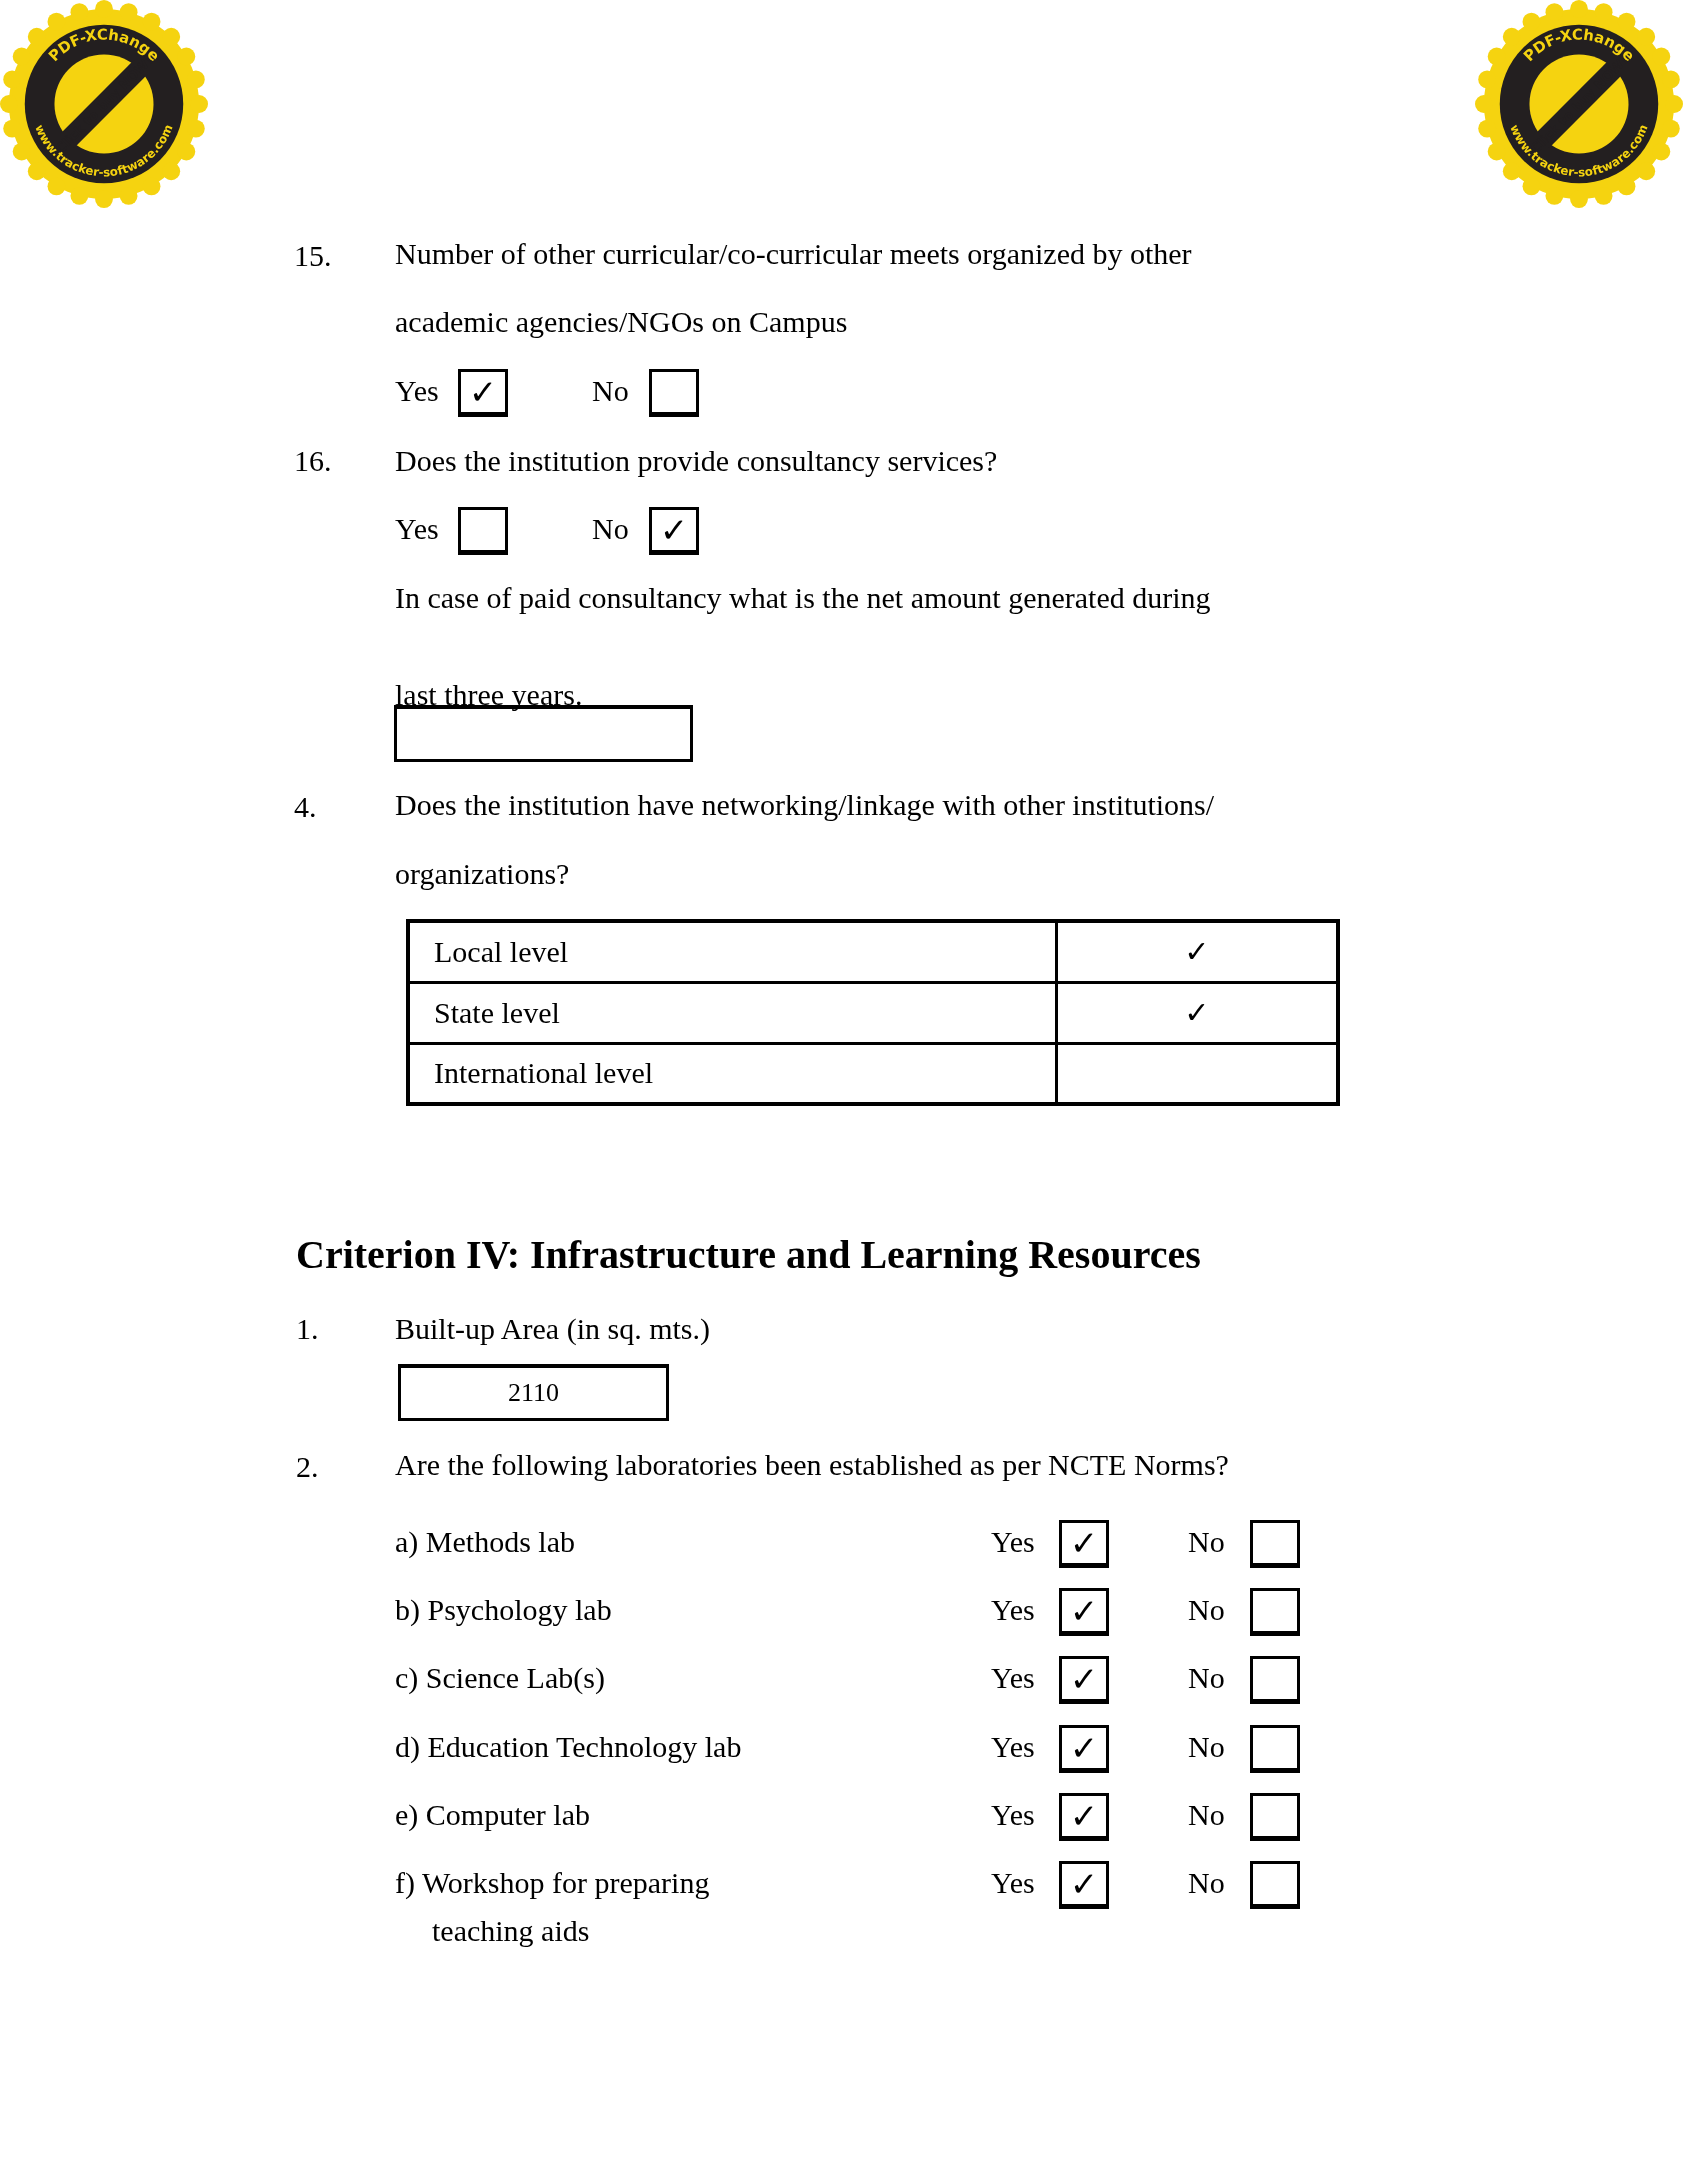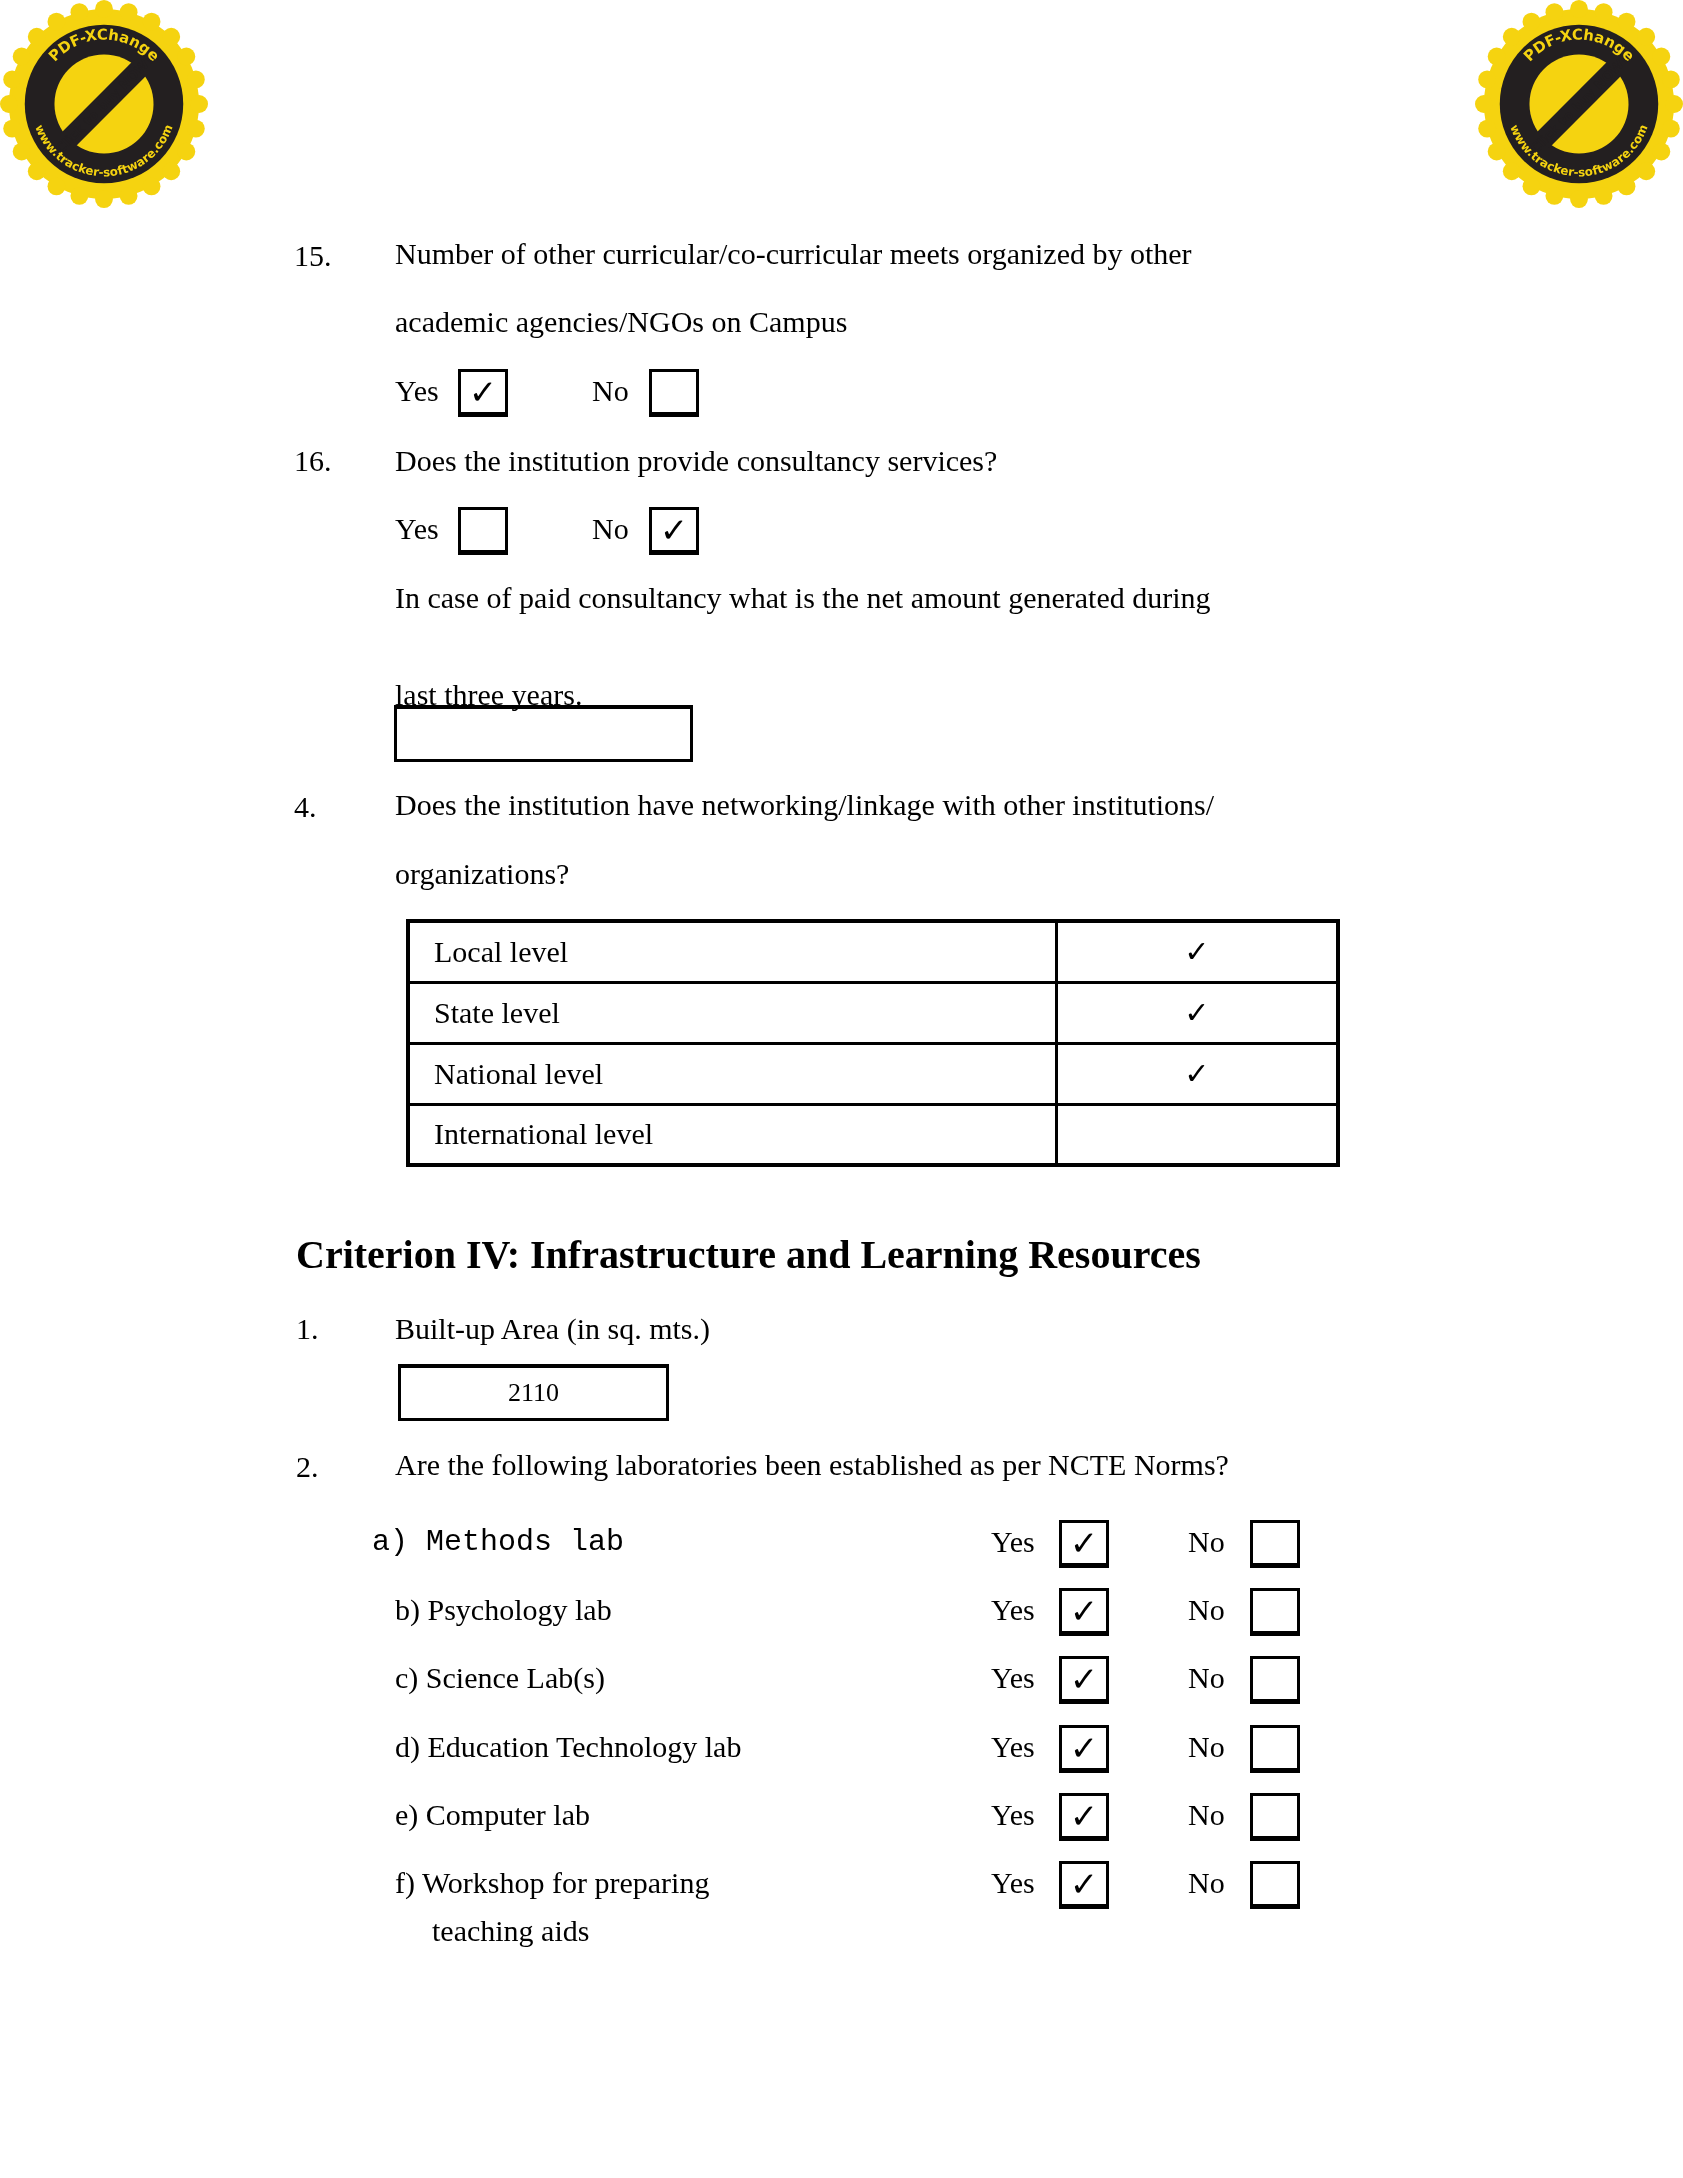--- a/index.html
+++ b/index.html
@@ -166,45 +166,41 @@
     <tbody id="levels-body">
         <tr>
           <td style="width: 648px;">Local level</td>
           <td class="chk"><span>✓</span></td>
         </tr>
         <tr>
           <td style="width: 648px;">State level</td>
           <td class="chk"><span>✓</span></td>
         </tr>
         <tr>
-          <td style="width: 648px;">National level</td>
-          <td class="chk"><span>✓</span></td>
-        </tr>
-        <tr>
           <td style="width: 648px;">International level</td>
           <td class="chk"></td>
         </tr>
       </tbody>
   </table>
 </div>
 
 <div class="abs heading" style="left:296px;top:1235px;">Criterion IV: Infrastructure and Learning Resources</div>
 
 <div>
   <span class="abs num" style="left:296px;top:1314px;">1.</span>
   <span class="abs txt" style="left:395px;top:1314px;">Built-up Area (in sq. mts.)</span>
   <div class="field-box" style="left:398px;top:1364px;width:271px;height:57px;">2110</div>
 </div>
 
 <div>
   <span class="abs num" style="left:296px;top:1452px;">2.</span>
   <span class="abs txt" style="left:395px;top:1450px;">Are the following laboratories been established as per NCTE Norms?</span>
   <div id="labs-container">
       <div>
-        <span class="abs txt" style="left:372px;top:1527px;font-family:Liberation Mono, monospace;">a) Methods lab</span>
+        <span class="abs txt" style="left:395px;top:1527px;">a) Methods lab</span>
         <span class="abs txt" style="left:991px;top:1527px;">Yes</span>
         <div class="cb" style="left:1059px;top:1520px;">
           <span class="mark">✓</span>
         </div>
         <span class="abs txt" style="left:1188px;top:1527px;">No</span>
         <div class="cb" style="left:1250px;top:1520px;"></div>
       </div>
       <div>
         <span class="abs txt" style="left:395px;top:1595px;">b) Psychology lab</span>
         <span class="abs txt" style="left:991px;top:1595px;">Yes</span>

